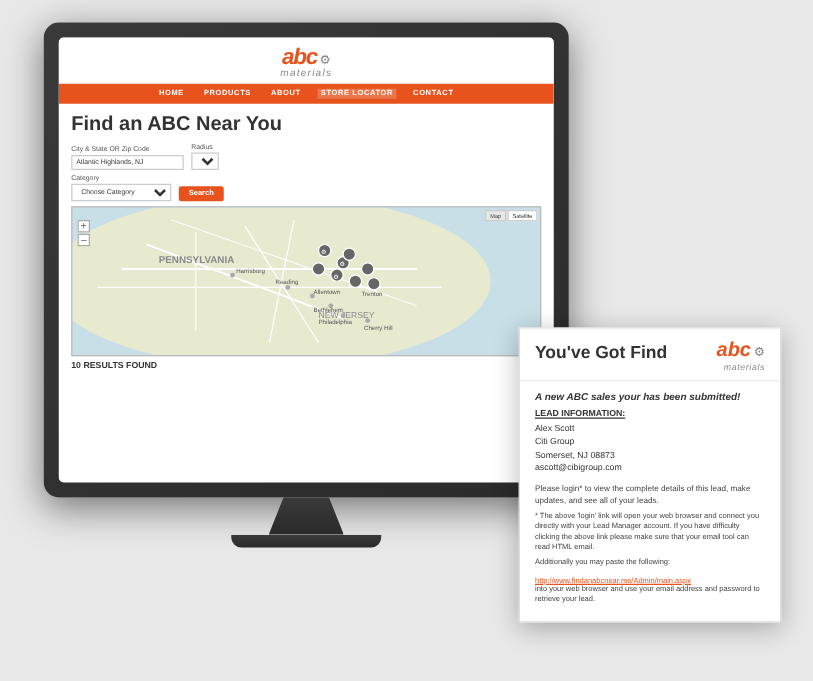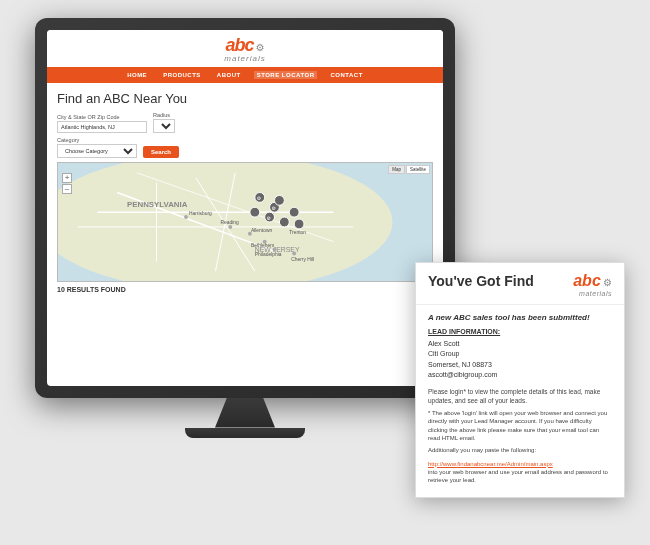--- a/index.html
+++ b/index.html
@@ -123,22 +123,22 @@
     .nav-item.active {
       background: rgba(255,255,255,0.2);
     }
 
     .main-content {
       padding: 8px 10px;
       flex: 1;
     }
 
     .page-title {
-      font-size: 13px;
-      font-weight: normal;
+      font-size: 16px;
+      font-weight: bold;
       color: #333;
       margin-bottom: 6px;
     }
 
     .form-row {
       display: flex;
       gap: 6px;
       margin-bottom: 4px;
       align-items: flex-end;
     }
@@ -482,21 +482,21 @@
       <div style="text-align:right;">
         <div>
           <span class="popup-logo-abc">abc</span>
           <span style="color:#888;font-size:10px;">⚙</span>
           <br>
           <span class="popup-logo-materials">materials</span>
         </div>
       </div>
     </div>
     <div class="popup-body">
-      <div class="popup-subtitle">A new ABC sales tool has been submitted!</div>
+      <div class="popup-subtitle">A new ABC sales your has been submitted!</div>
       <div class="popup-section-title">LEAD INFORMATION:</div>
       <div class="popup-lead-info" style="white-space:pre-line;">Alex Scott
 Citi Group
 Somerset, NJ 08873
 ascott@cibigroup.com</div>
       <div class="popup-text">Please login* to view the complete details of this lead, make updates, and see all of your leads.</div>
       <div class="popup-note">* The above 'login' link will open your web browser and connect you directly with your Lead Manager account. If you have difficulty clicking the above link please make sure that your email tool can read HTML email.</div>
       <div class="popup-note">Additionally you may paste the following:</div>
       <a class="popup-link">http://www.findanabcnear.me/Admin/main.aspx</a>
       <div class="popup-note">into your web browser and use your email address and password to retrieve your lead.</div>

